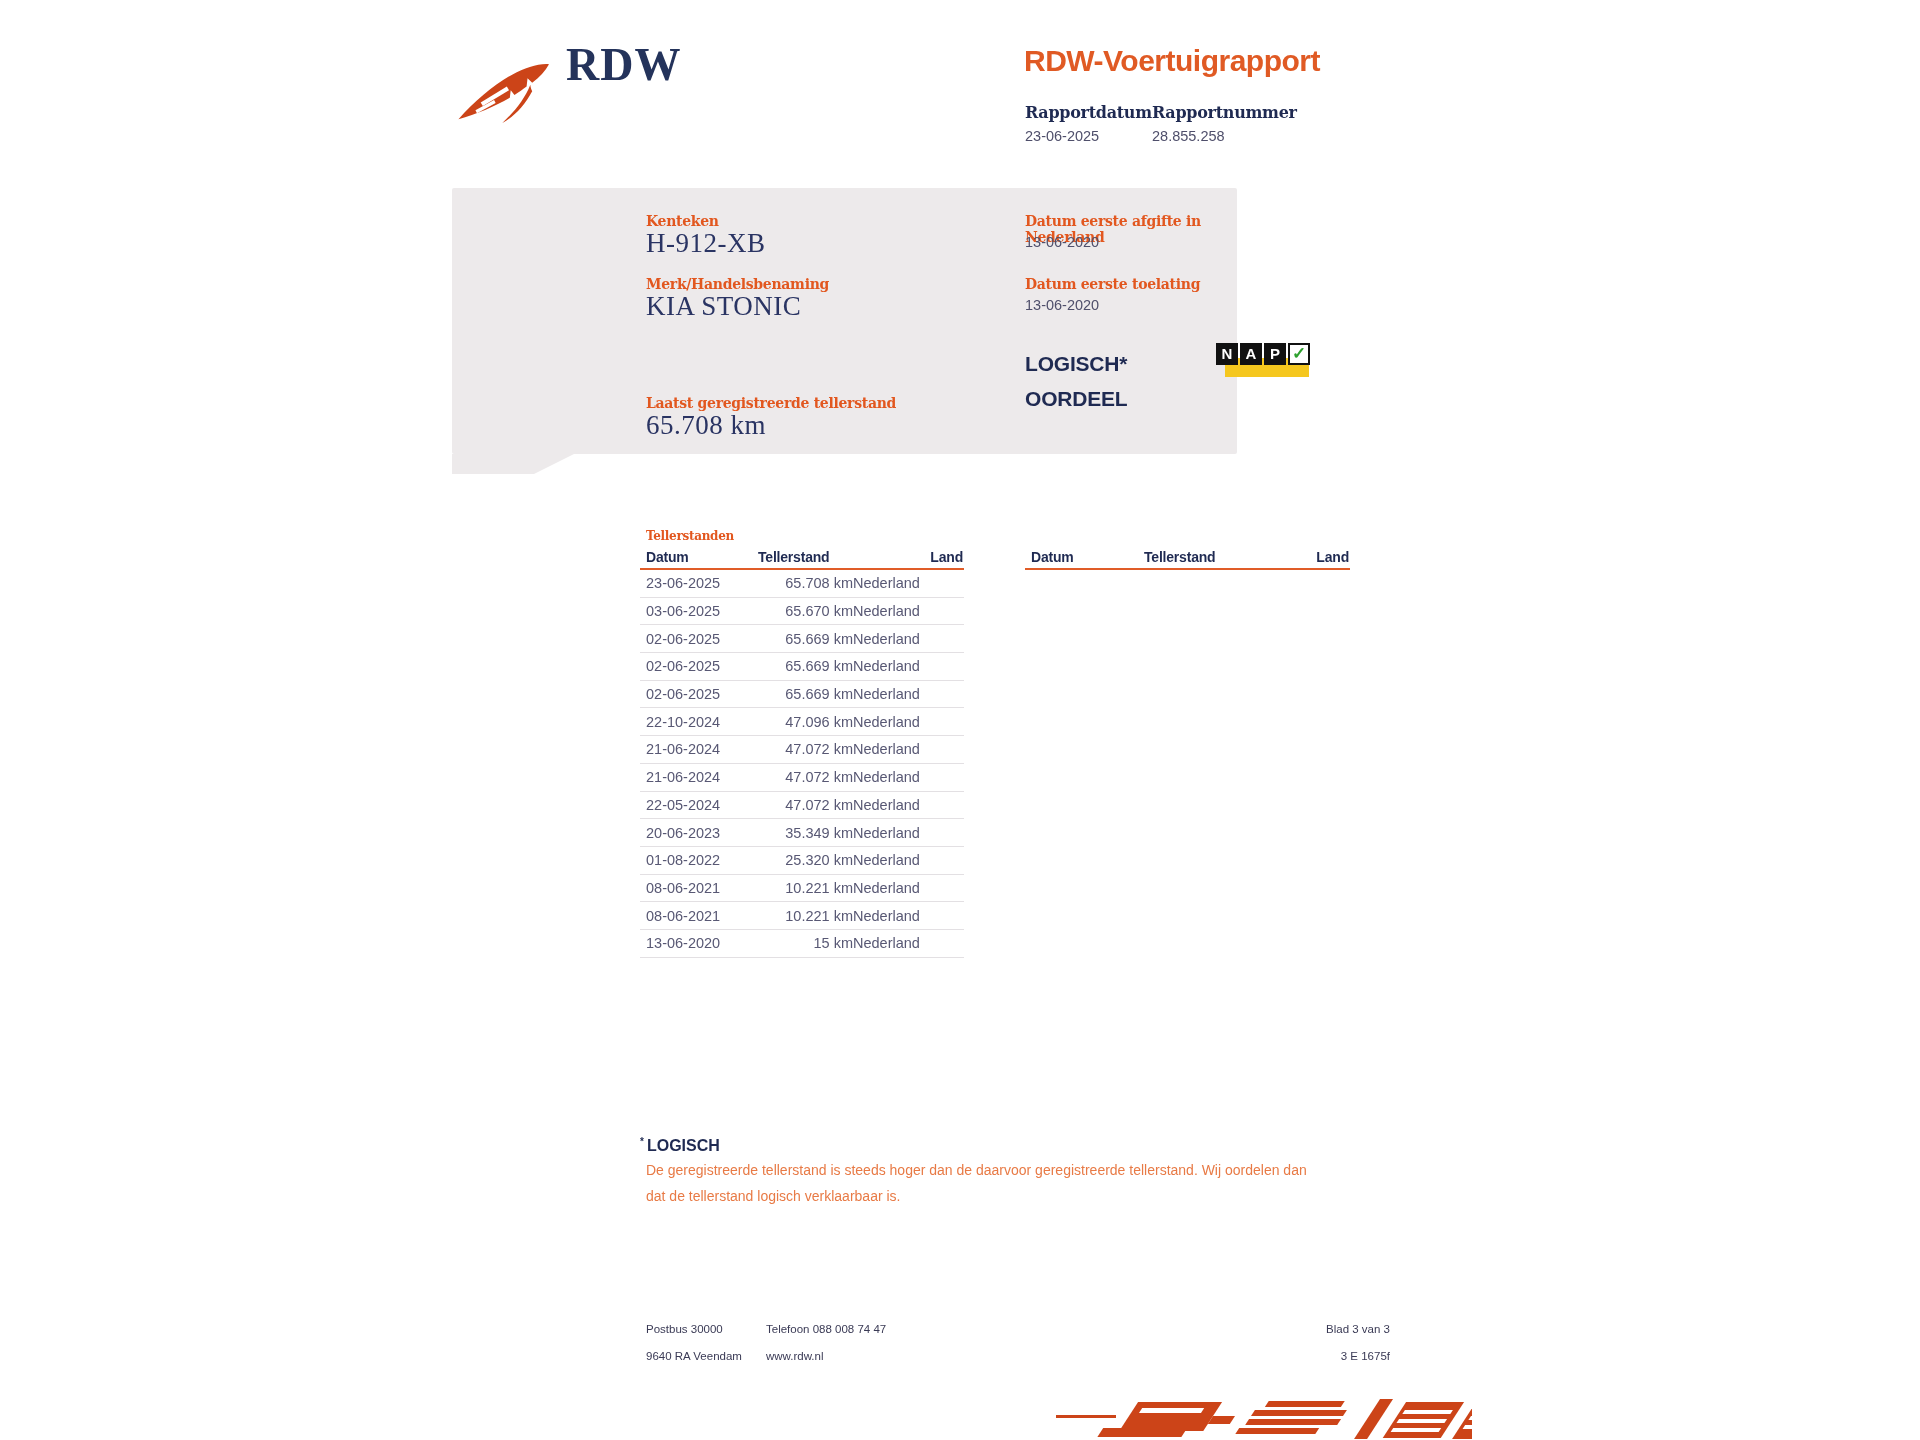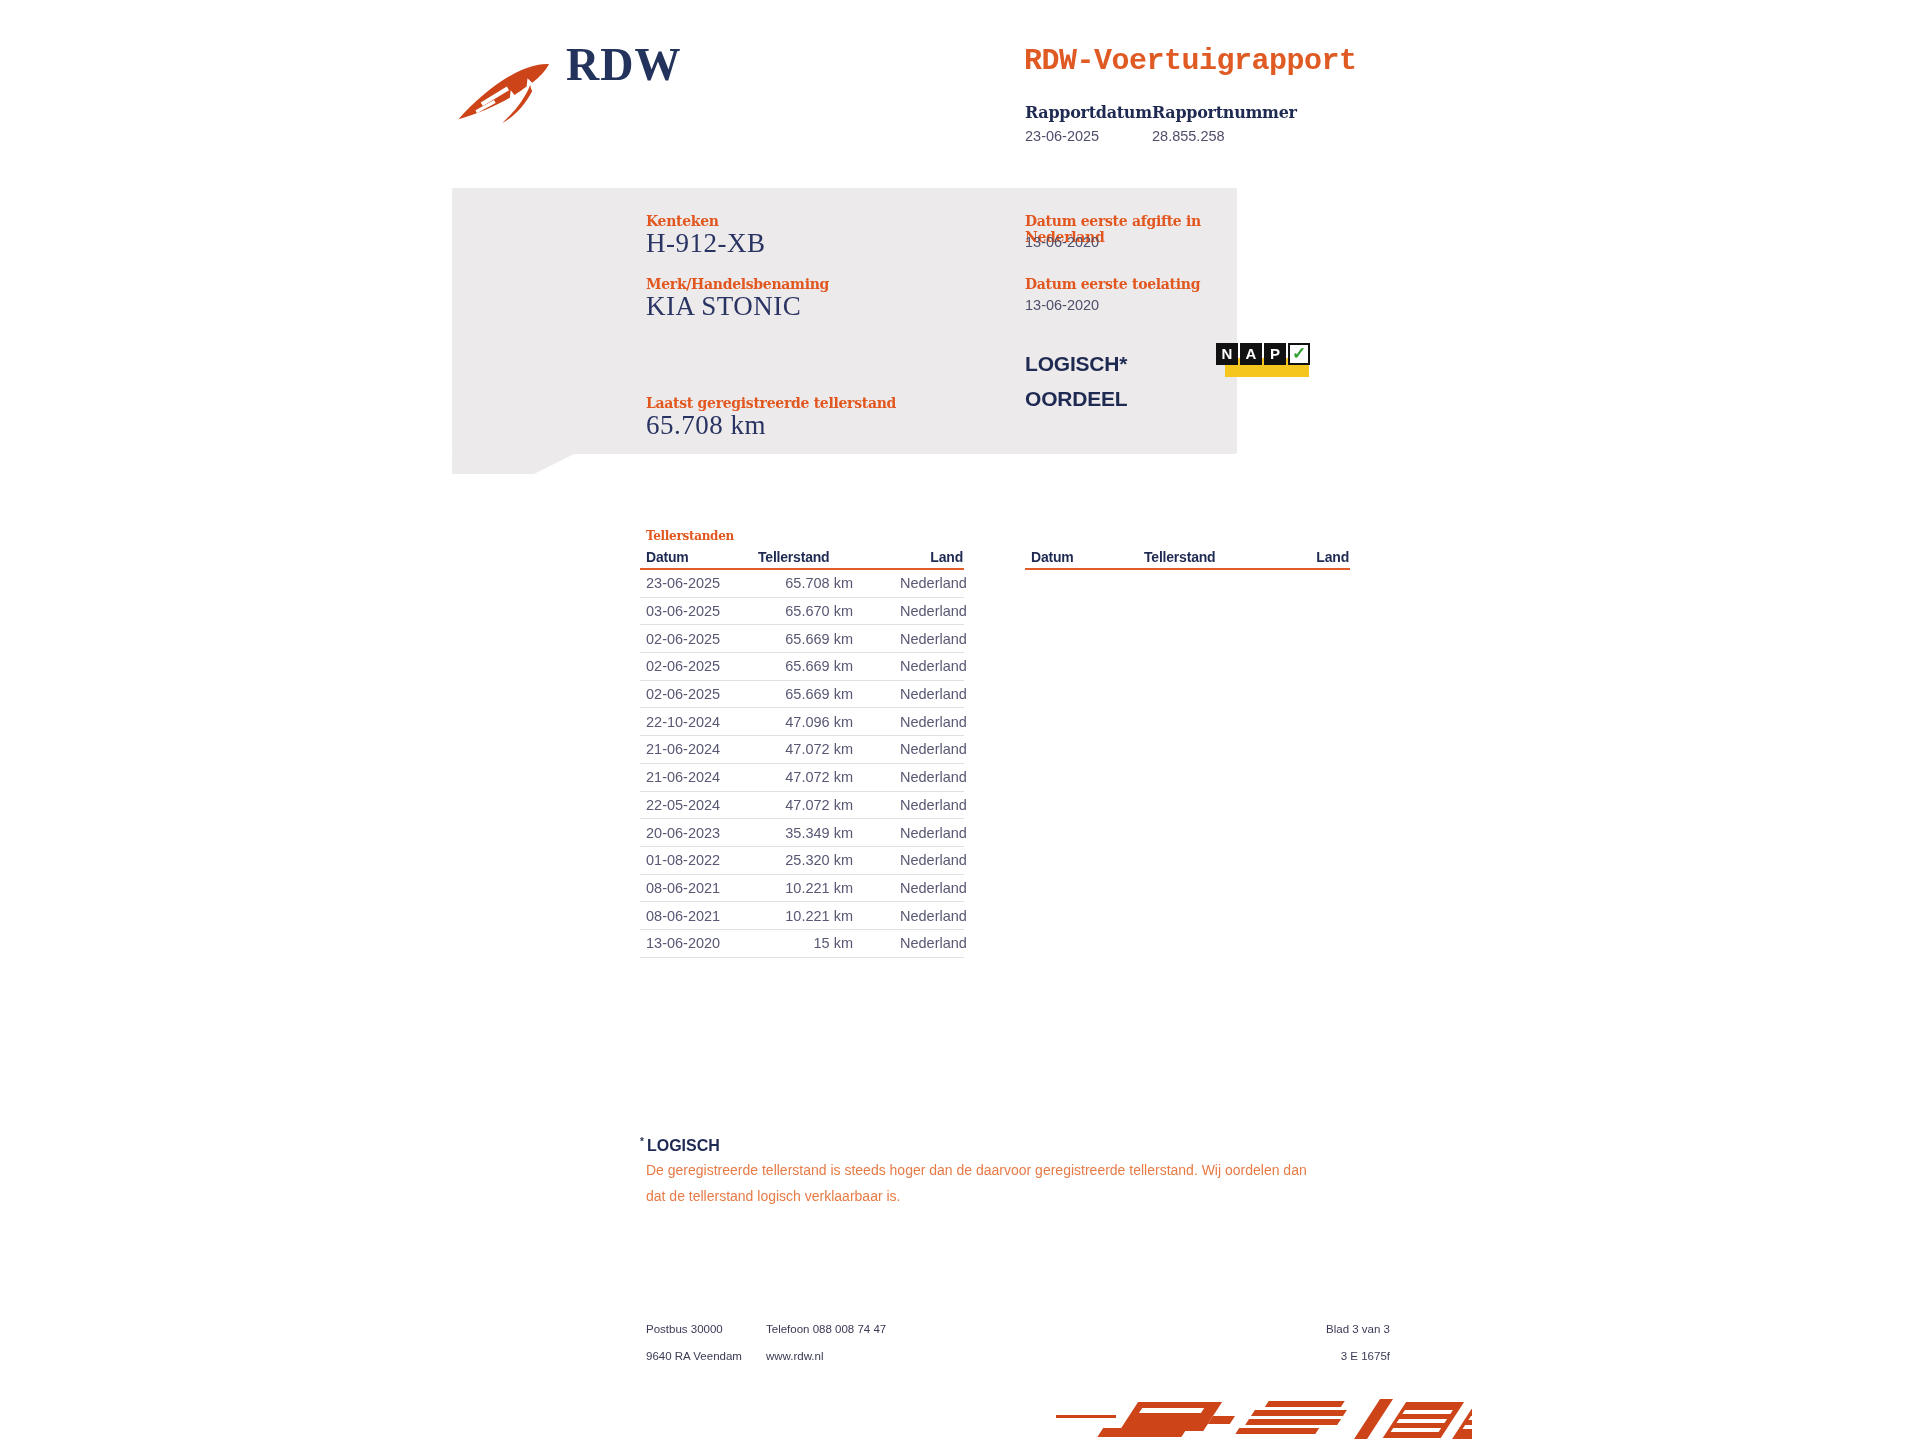--- a/index.html
+++ b/index.html
@@ -11,21 +11,21 @@
   }
   
   #feather { position:absolute; left:452px; top:52px; width:110px; height:84px; }
   #wordmark {
     position:absolute; left:566px; top:38px;
     font-family:"Liberation Serif", serif; font-weight:600; font-size:46px;
     color:#24335B; letter-spacing:1px;
   }
   #report-title {
     position:absolute; left:1024px; top:44px;
-    font-family:Liberation Mono, monospace; font-weight:bold; font-size:30px;
+    font-family:Liberation Sans, sans-serif; font-weight:bold; font-size:30px;
     color:#E05A24; letter-spacing:-0.5px;
   }
   .hdr-label {
     position:absolute; top:103px;
     font-family:"DejaVu Serif", serif; font-weight:bold; font-size:16px;
     color:#1F2A52; letter-spacing:-0.3px;
   }
   .hdr-value {
     position:absolute; top:128px;
     font-size:14.5px; color:#4F4F6B;
@@ -87,21 +87,21 @@
   .thead .h0 { padding-left:6px; text-align:left; }
   .thead .h1 { text-align:left; }
   .thead .h2 { text-align:right; padding-right:1px; }
   .trow {
     display:grid; grid-template-columns:118px 95px 111px; align-items:center;
     height:27.7px; border-bottom:1px solid #E3E0E3;
     font-size:14.5px; color:#585874;
   }
   .trow .c0 { padding-left:6px; }
   .trow .c1 { text-align:right; }
-  .trow .c2 { text-align:left; padding-right:1px;margin-left:47px; }
+  .trow .c2 { text-align:left; padding-right:1px; }
   
   #footnote-title {
     position:absolute; left:640px; top:1136px;
     font-size:16px; font-weight:bold; color:#1F2A52;
   }
   #footnote-title sup { font-size:10px; vertical-align:6px; margin-right:3px; }
   .footnote-line {
     position:absolute; left:646px; width:760px;
     font-size:14px; color:#E87A45;
   }

